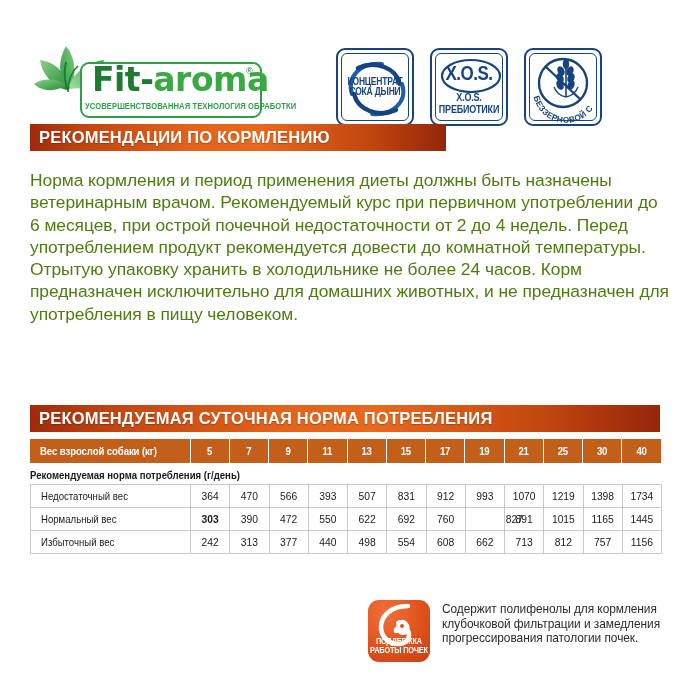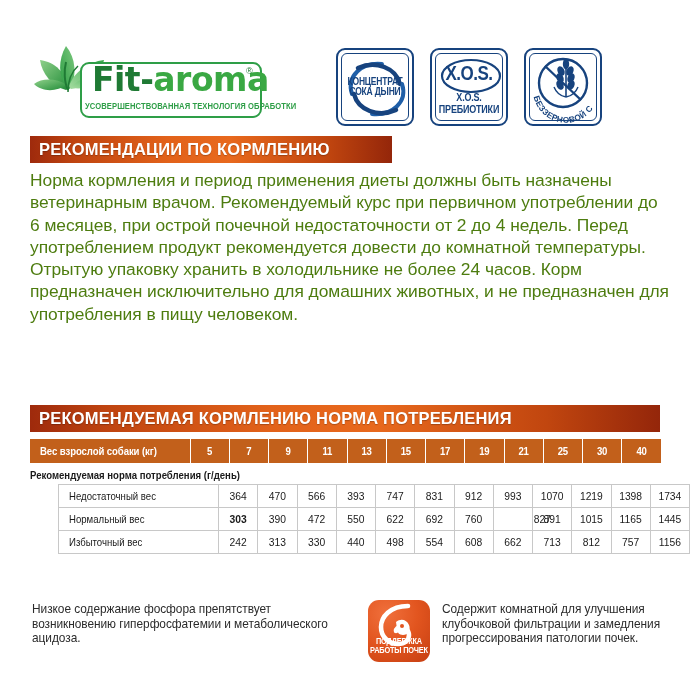--- a/index.html
+++ b/index.html
@@ -120,21 +120,21 @@
     font-family: "Liberation Sans", sans-serif;
     font-size: 16.5px;
     font-weight: bold;
     letter-spacing: 0.2px;
     display: flex;
     align-items: center;
     padding-left: 9px;
     text-shadow: 0 1px 1px rgba(0,0,0,0.25);
     white-space: nowrap;
   }
-  #head-feeding { left: 30px; top: 136px; width: 362px; }
+  #head-feeding { left: 30px; top: 124px; width: 416px; }
   #head-norms   { left: 30px; top: 405px; width: 630px; }
 
   
   .para {
     position: absolute;
     left: 30px; top: 169px;
     width: 642px;
     font-family: "Liberation Sans", sans-serif;
     font-size: 17.4px;
     line-height: 22.3px;
@@ -172,21 +172,20 @@
     transform: scaleY(1.15);
     transform-origin: left top;
   }
 
   .data-tbl {
     position: absolute;
     left: 30px; top: 484px;
     width: 631px;
     border-collapse: collapse;
     table-layout: fixed;
-    margin-left: 28px;
   }
   .data-tbl td {
     border: 1px solid #c8c8c8;
     height: 23px;
     font-size: 10.3px;
     color: #1a1a1a;
     text-align: center;
     font-family: "Liberation Sans", sans-serif;
   }
   .data-tbl td.lbl {
@@ -326,21 +325,21 @@
       </svg>
 
     </div>
 
   </div>
 </div>
 
 <div class="sec-head" id="head-feeding">РЕКОМЕНДАЦИИ ПО КОРМЛЕНИЮ</div>
 <div class="para">Норма кормления и период применения диеты должны быть назначены ветеринарным врачом. Рекомендуемый курс при первичном употреблении до 6 месяцев, при острой почечной недостаточности от 2 до 4 недель. Перед употреблением продукт рекомендуется довести до комнатной температуры. Отрытую упаковку хранить в холодильнике не более 24 часов. Корм предназначен исключительно для домашних животных, и не предназначен для употребления в пищу человеком.</div>
 
-<div class="sec-head" id="head-norms">РЕКОМЕНДУЕМАЯ КОРМЛЕНИЮ НОРМА ПОТРЕБЛЕНИЯ</div>
+<div class="sec-head" id="head-norms">РЕКОМЕНДУЕМАЯ СУТОЧНАЯ НОРМА ПОТРЕБЛЕНИЯ</div>
 
 <div class="tbl-wrap">
   <table>
     <tbody>
       <tr class="hdr-row" id="weights-row">
           <td class="lbl" style="width: 160px;">Вес взрослой собаки (кг)</td>
           <td style="width: 39.25px;">5</td>
           <td style="width: 39.25px;">7</td>
           <td style="width: 39.25px;">9</td>
           <td style="width: 39.25px;">11</td>
@@ -360,21 +359,21 @@
 <div class="subhead">Рекомендуемая норма потребления (г/день)</div>
 
 <table class="data-tbl">
   <tbody id="data-body">
       <tr>
         <td class="lbl" style="width: 160px;">Недостаточный вес</td>
         <td style="width: 39.25px;">364</td>
         <td style="width: 39.25px;">470</td>
         <td style="width: 39.25px;">566</td>
         <td style="width: 39.25px;">393</td>
-        <td style="width: 39.25px;">747</td>
+        <td style="width: 39.25px;">507</td>
         <td style="width: 39.25px;">831</td>
         <td style="width: 39.25px;">912</td>
         <td style="width: 39.25px;">993</td>
         <td style="width: 39.25px;">1070</td>
         <td style="width: 39.25px;">1219</td>
         <td style="width: 39.25px;">1398</td>
         <td style="width: 39.25px;">1734</td>
       </tr>
       <tr>
         <td class="lbl" style="width: 160px;">Нормальный вес</td>
@@ -388,44 +387,43 @@
         <td style="width: 39.25px; padding-left: 40px;">827</td>
         <td style="width: 39.25px;">891</td>
         <td style="width: 39.25px;">1015</td>
         <td style="width: 39.25px;">1165</td>
         <td style="width: 39.25px;">1445</td>
       </tr>
       <tr>
         <td class="lbl" style="width: 160px;">Избыточный вес</td>
         <td style="width: 39.25px;">242</td>
         <td style="width: 39.25px;">313</td>
-        <td style="width: 39.25px;">330</td>
+        <td style="width: 39.25px;">377</td>
         <td style="width: 39.25px;">440</td>
         <td style="width: 39.25px;">498</td>
         <td style="width: 39.25px;">554</td>
         <td style="width: 39.25px;">608</td>
         <td style="width: 39.25px;">662</td>
         <td style="width: 39.25px;">713</td>
         <td style="width: 39.25px;">812</td>
         <td style="width: 39.25px;">757</td>
         <td style="width: 39.25px;">1156</td>
       </tr>
     </tbody>
 </table>
 
 <div class="feat" id="feat-1">
-  <div class="feat-text">Низкое содержание фосфора препятствует возникновению гиперфосфатемии и метаболического ацидоза.</div>
 </div>
 
 <div class="feat" id="feat-2">
   <div class="feat-icon">
     <svg width="62" height="62" viewBox="0 0 62 62">
       <path d="M40 6 C22 6 13 17 13 27 C13 37 21 44 30 44 C37 44 41 40 41 35 C41 30 37 27 33 27 C30 27 28 29 28 31" stroke="#ffffff" stroke-width="4.6" fill="none" stroke-linecap="round"></path>
       <path d="M28 22 C33 18 39 20 41 25 C43 30 40 35 35 35 C31 35 29 32 29 29" fill="#ffffff"></path>
       <circle cx="34" cy="26" r="2" fill="#e2551f"></circle>
     </svg>
     <div class="feat-icon-txt" id="kd-icon-txt">
       <div>ПОДДЕРЖКА</div>
       <div>РАБОТЫ ПОЧЕК</div>
     </div>
   </div>
-  <div class="feat-text">Содержит комнатной для улучшения клубочковой фильтрации и замедления прогрессирования патологии почек.</div>
+  <div class="feat-text">Содержит полифенолы для кормления клубочковой фильтрации и замедления прогрессирования патологии почек.</div>
 </div>
 
 </body></html>

